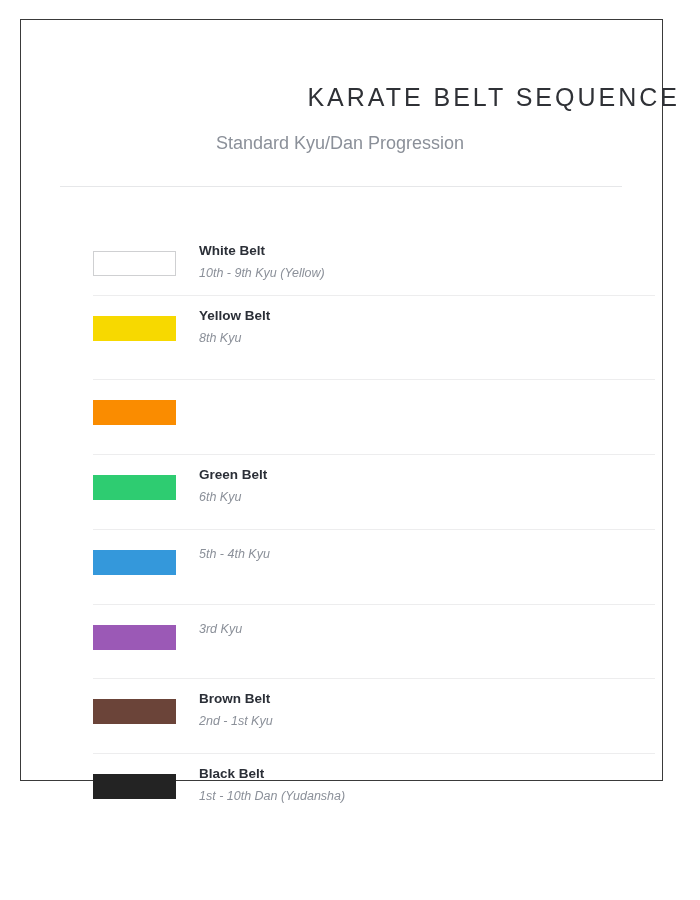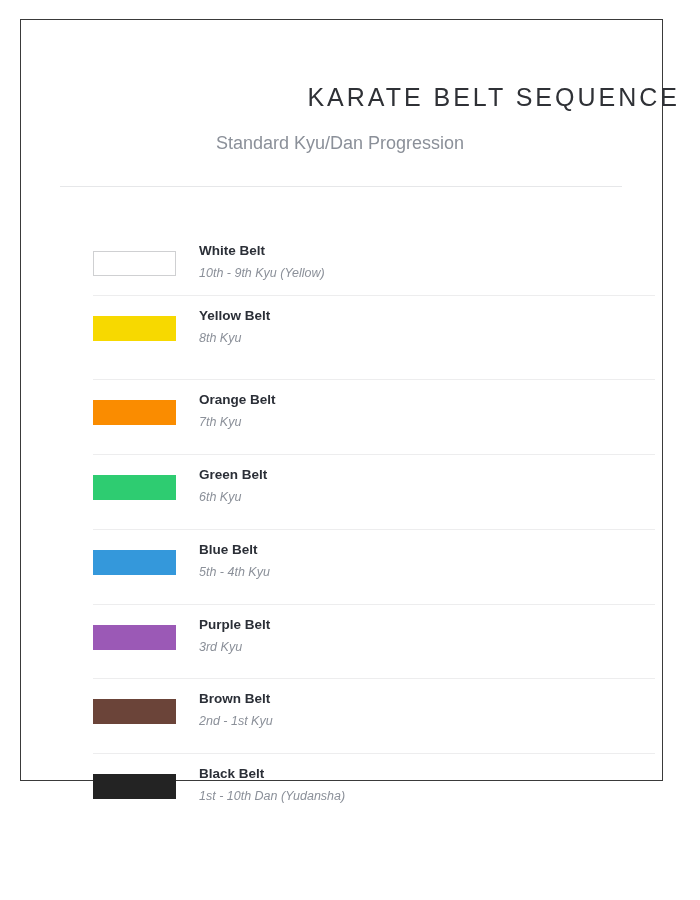--- a/index.html
+++ b/index.html
@@ -143,46 +143,40 @@
       <div class="row-divider"></div>
       <div class="belt-swatch" style="background: rgb(247, 217, 0); border: 1px solid rgb(247, 217, 0);"></div>
       <div class="belt-text">
         <div class="belt-name">Yellow Belt</div>
         <div class="belt-rank">8th Kyu</div>
       </div>
     </div>
     <div class="belt-row" style="top: 379.4px;">
       <div class="row-divider"></div>
       <div class="belt-swatch" style="background: rgb(250, 140, 0); border: 1px solid rgb(250, 140, 0);"></div>
-      <div class="belt-text">
-        <div class="belt-name">Orange Belt</div>
-        <div class="belt-rank">7th Kyu</div>
-      </div>
     </div>
     <div class="belt-row" style="top: 454.1px;">
       <div class="row-divider"></div>
       <div class="belt-swatch" style="background: rgb(46, 204, 113); border: 1px solid rgb(46, 204, 113);"></div>
       <div class="belt-text">
         <div class="belt-name">Green Belt</div>
         <div class="belt-rank">6th Kyu</div>
       </div>
     </div>
     <div class="belt-row" style="top: 528.8px;">
       <div class="row-divider"></div>
       <div class="belt-swatch" style="background: rgb(52, 152, 219); border: 1px solid rgb(52, 152, 219);"></div>
       <div class="belt-text">
-        <div class="belt-name">Blue Belt</div>
         <div class="belt-rank">5th - 4th Kyu</div>
       </div>
     </div>
     <div class="belt-row" style="top: 603.5px;">
       <div class="row-divider"></div>
       <div class="belt-swatch" style="background: rgb(155, 89, 182); border: 1px solid rgb(155, 89, 182);"></div>
       <div class="belt-text">
-        <div class="belt-name">Purple Belt</div>
         <div class="belt-rank">3rd Kyu</div>
       </div>
     </div>
     <div class="belt-row" style="top: 678.2px;">
       <div class="row-divider"></div>
       <div class="belt-swatch" style="background: rgb(107, 68, 57); border: 1px solid rgb(107, 68, 57);"></div>
       <div class="belt-text">
         <div class="belt-name">Brown Belt</div>
         <div class="belt-rank">2nd - 1st Kyu</div>
       </div>

